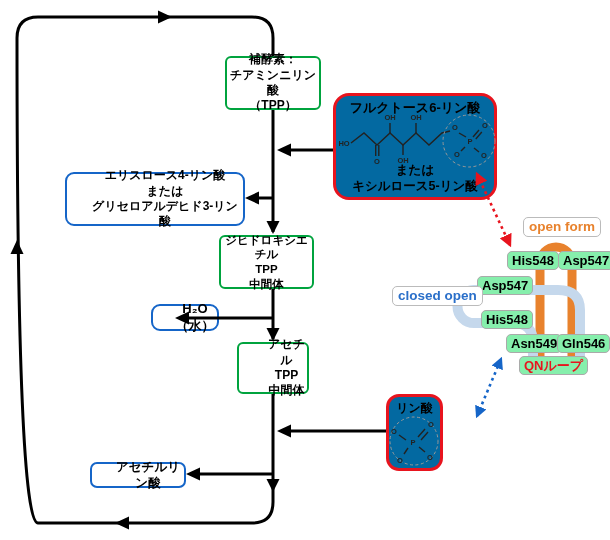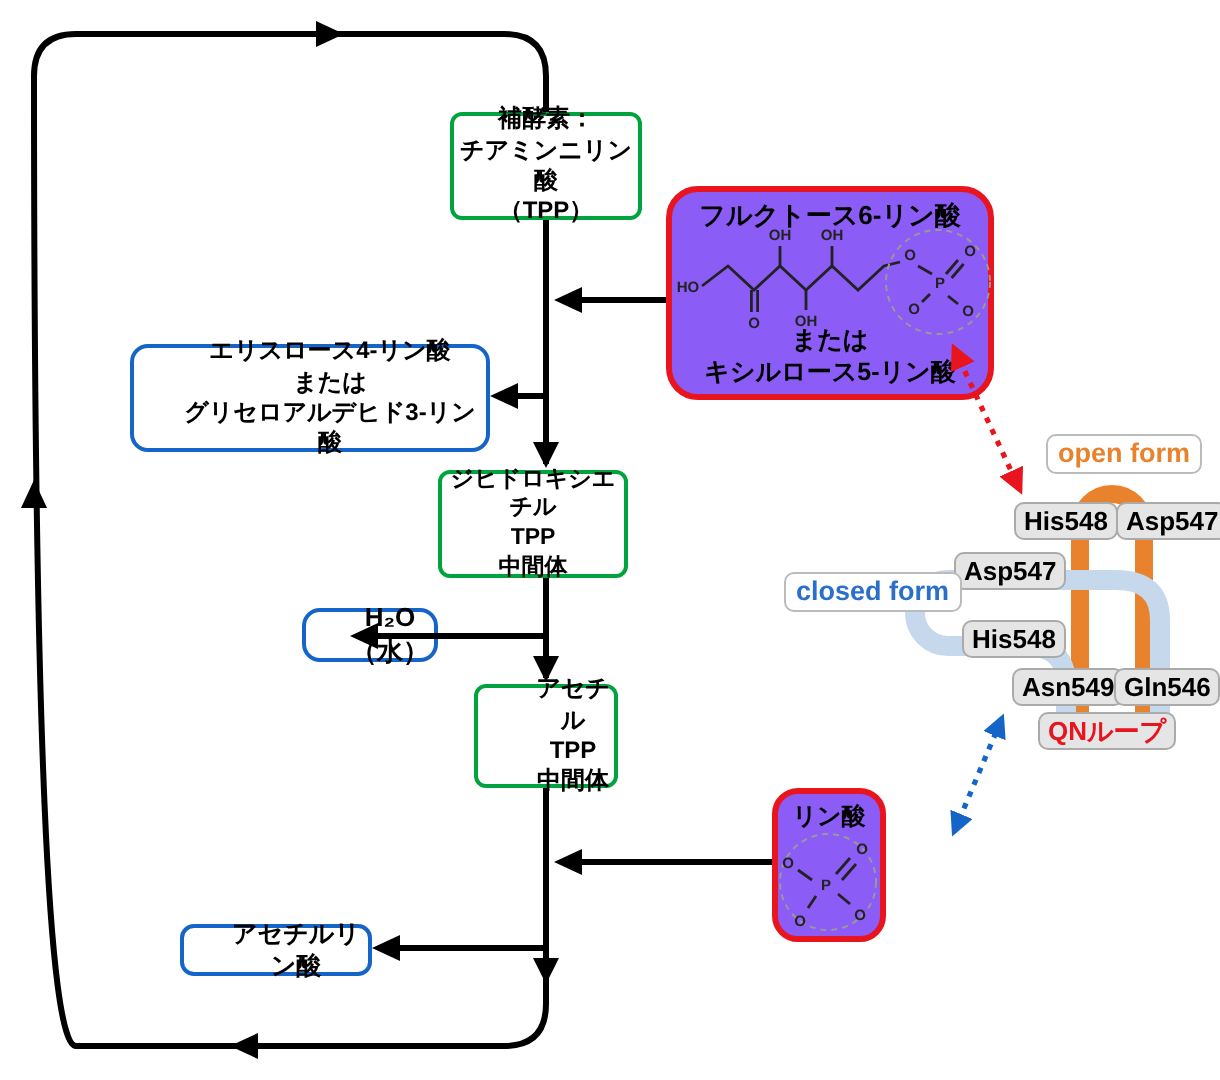--- a/index.html
+++ b/index.html
@@ -12,24 +12,24 @@
     font-family:"Liberation Sans","DejaVu Sans",sans-serif;color:#000;
   }
   #lines{position:absolute;left:0;top:0;z-index:2;}
   .box{
     position:absolute;background:#fff;box-sizing:border-box;z-index:1;
     display:flex;align-items:center;justify-content:center;text-align:center;
     font-weight:bold;white-space:pre-line;line-height:1.28;
   }
   .green-box{border:2.5px solid var(--green);border-radius:6px;}
   .blue-box{border:2.5px solid var(--blue);border-radius:9px;padding-left:20px;}
-  .red-box{border:3px solid var(--red);border-radius:16px;background:#8b5cf6;}
+  .red-box{border:3px solid var(--red);border-radius:16px;background:#0369a1;}
   .red-box .inner-title{position:absolute;left:0;right:0;text-align:center;font-weight:bold;}
   .tag{
-    position:absolute;z-index:4;background:#e5e5e5;border:1.5px solid #aaa;border-radius:5px;
+    position:absolute;z-index:4;background:#86efac;border:1.5px solid #aaa;border-radius:5px;
     padding:0 4px;font-size:13px;font-weight:bold;line-height:17px;white-space:nowrap;
   }
   .form-tag{
     position:absolute;z-index:4;background:#fff;border:1.5px solid #bbb;border-radius:5px;
     padding:0 5px;font-size:13.5px;font-weight:bold;line-height:18px;white-space:nowrap;
   }
   .orange-text{color:var(--orange);}
   .blue-text{color:#2A6FC9;}
   .red-text{color:var(--red);}
   .black-line{stroke:#000;stroke-width:3;fill:none;}
@@ -166,19 +166,19 @@
     </g>
 
     <line class="red-dot" x1="477" y1="174" x2="510" y2="245" marker-start="url(#mRed)" marker-end="url(#mRed)"></line>
     <line class="blue-dot" x1="477" y1="416" x2="501" y2="359" marker-start="url(#mBlue)" marker-end="url(#mBlue)"></line>
   </svg>
 
   <div class="form-tag orange-text" style="left:523px;top:217px;">open form</div>
   <div class="tag" style="left:507px;top:251px;">His548</div>
   <div class="tag" style="left:558px;top:251px;">Asp547</div>
   <div class="tag" style="left:477px;top:276px;">Asp547</div>
-  <div class="form-tag blue-text" style="left:392px;top:286px;">closed form</div>
+  <div class="form-tag blue-text" style="left:392px;top:286px;">closed open</div>
   <div class="tag" style="left:481px;top:310px;">His548</div>
   <div class="tag" style="left:506px;top:334px;">Asn549</div>
   <div class="tag" style="left:557px;top:334px;">Gln546</div>
   <div class="tag red-text" style="left:519px;top:356px;">QNループ</div>
 
 </div>
 
 </body></html>

